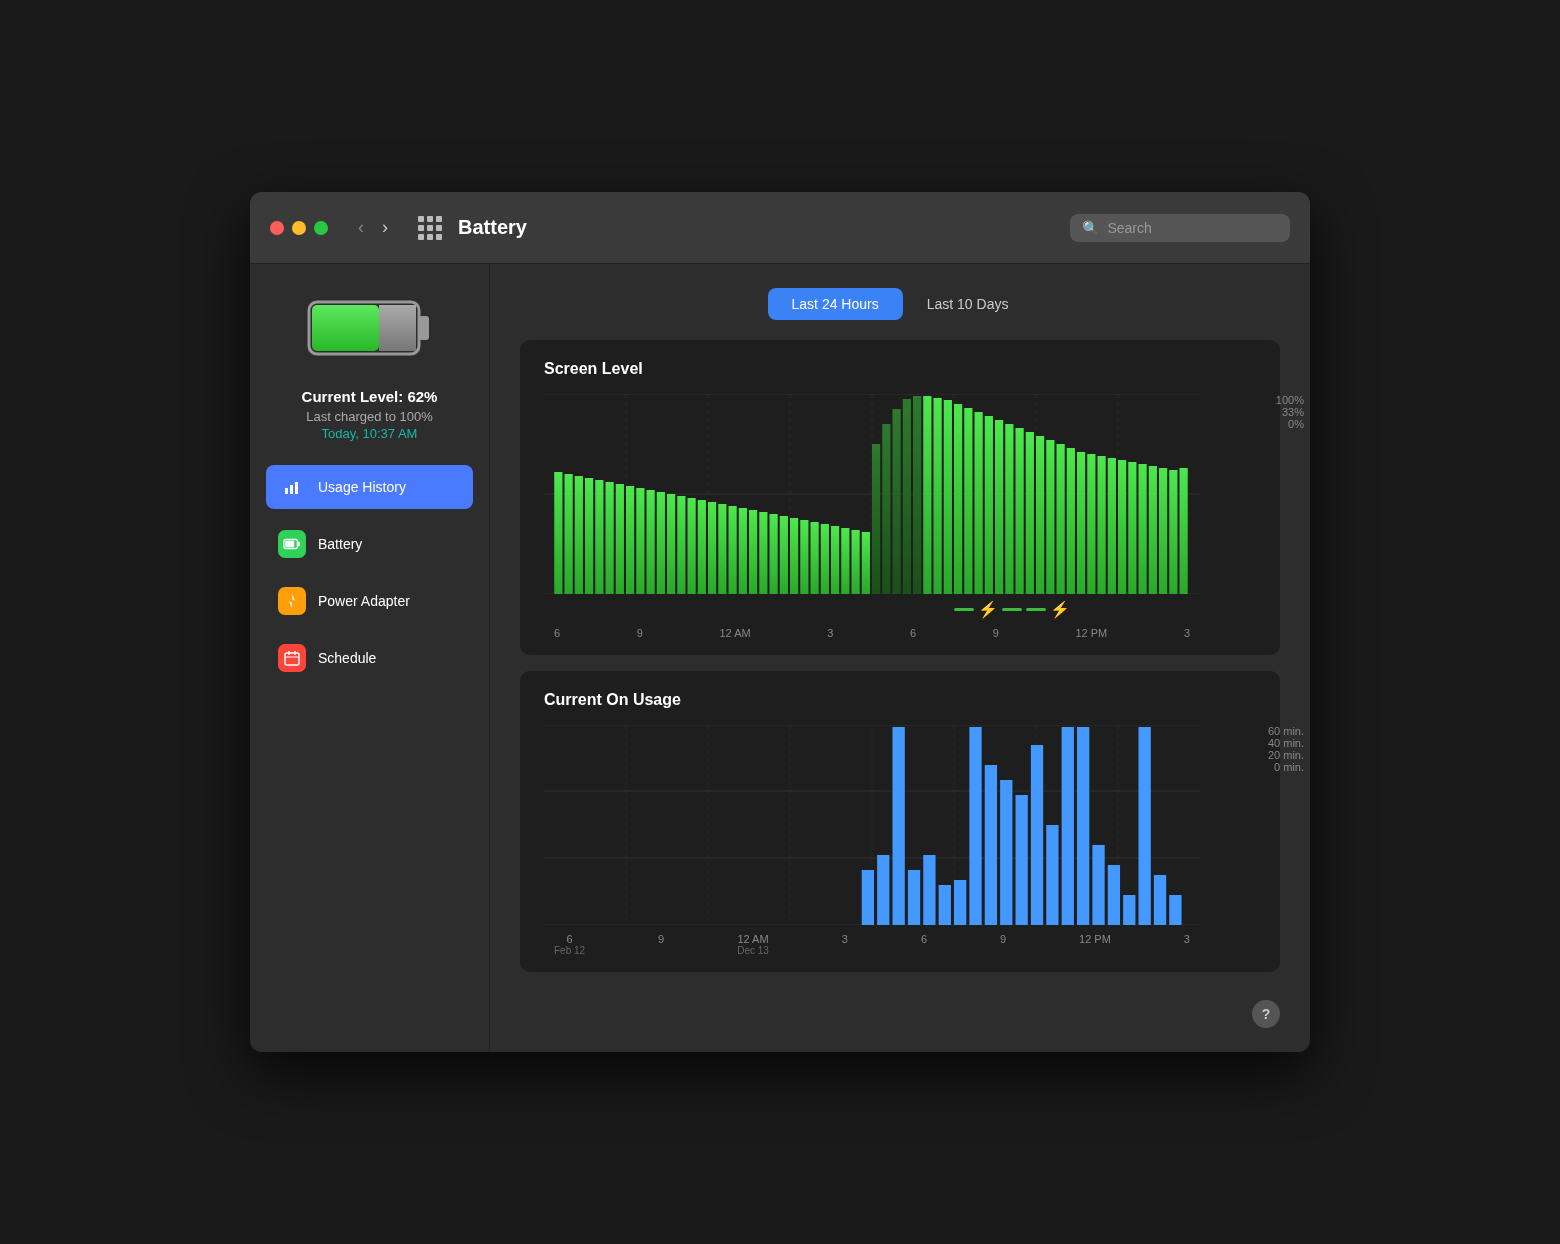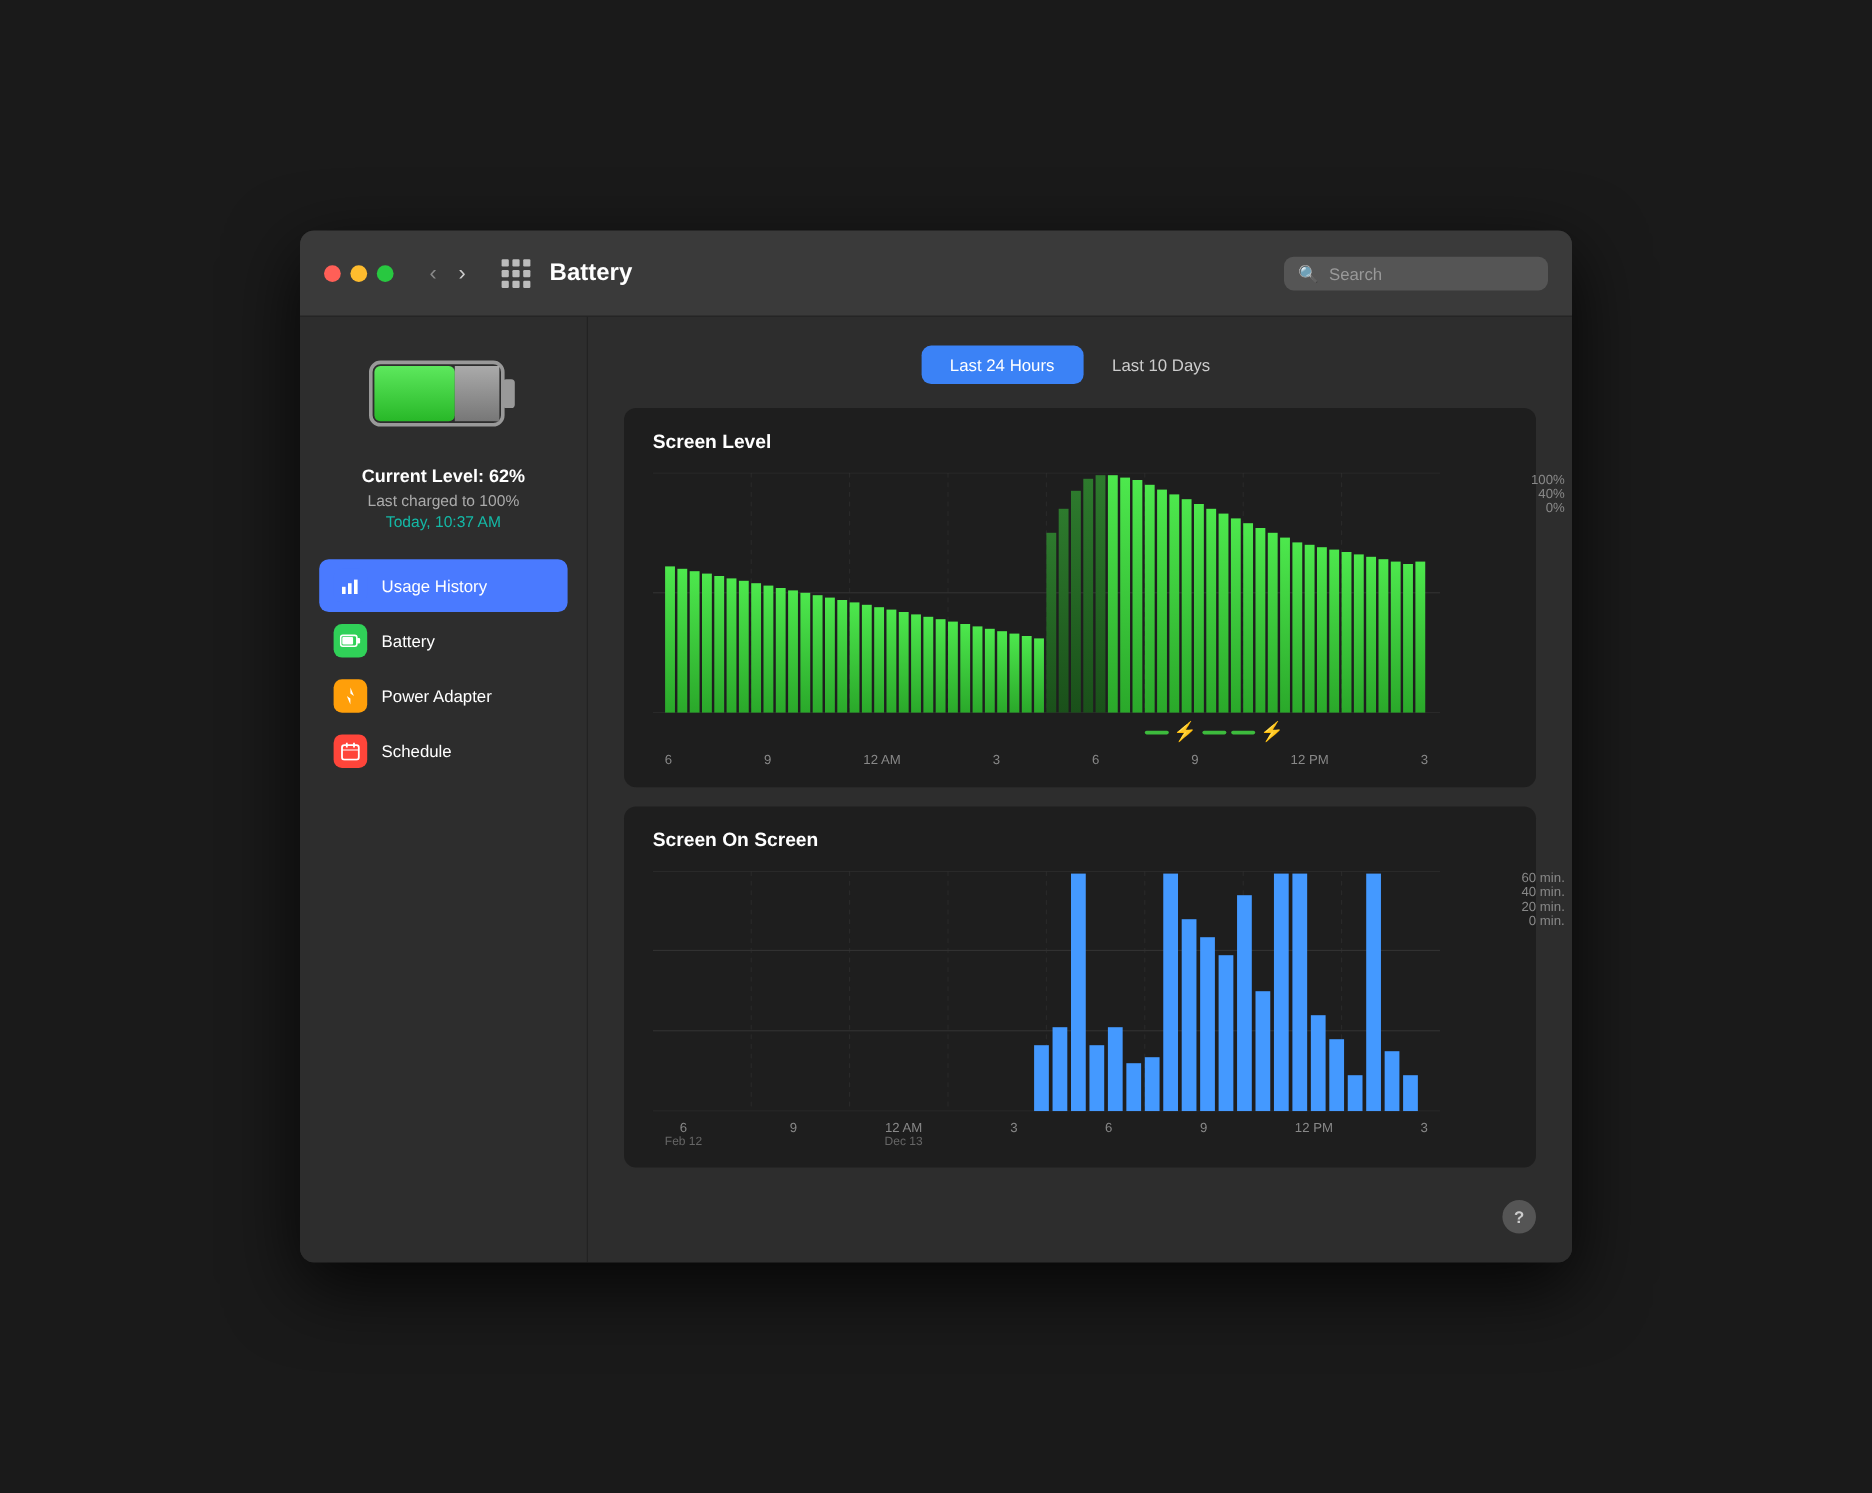--- a/index.html
+++ b/index.html
@@ -134,21 +134,21 @@
       text-align: center;
     }
     .battery-time-text {
       font-size: 13px;
       color: #14b8a6;
     }
     .sidebar-nav {
       width: 100%;
       display: flex;
       flex-direction: column;
-      gap: 2px;
+      gap: 13px;
     }
     .sidebar-item {
       display: flex;
       align-items: center;
       gap: 12px;
       padding: 8px 12px;
       border-radius: 8px;
       cursor: pointer;
       transition: background 0.15s;
     }
@@ -536,28 +536,28 @@
             </div>
             <div class="x-label-group">
               <span class="x-label">12 PM</span>
             </div>
             <div class="x-label-group">
               <span class="x-label">3</span>
             </div>
           </div>
           <div class="y-axis-labels">
             <span class="y-label">100%</span>
-            <span class="y-label">40%</span>
+            <span class="y-label">33%</span>
             <span class="y-label">0%</span>
           </div>
         </div>
       </div>
 
       <div class="chart-container">
-        <div class="chart-title">Screen On Screen</div>
+        <div class="chart-title">Current On Usage</div>
         <div class="chart-wrapper">
           <div class="chart-area">
             <svg class="chart-canvas" viewBox="0 0 640 200" preserveAspectRatio="none">
 
               <line x1="0" y1="0" x2="640" y2="0" stroke="#444" stroke-width="0.5"></line>
               <line x1="0" y1="66" x2="640" y2="66" stroke="#444" stroke-width="0.5"></line>
               <line x1="0" y1="133" x2="640" y2="133" stroke="#444" stroke-width="0.5"></line>
               <line x1="0" y1="200" x2="640" y2="200" stroke="#444" stroke-width="0.5"></line>
 
               <line x1="80" y1="0" x2="80" y2="200" stroke="#333" stroke-width="0.5" stroke-dasharray="4,4"></line>

